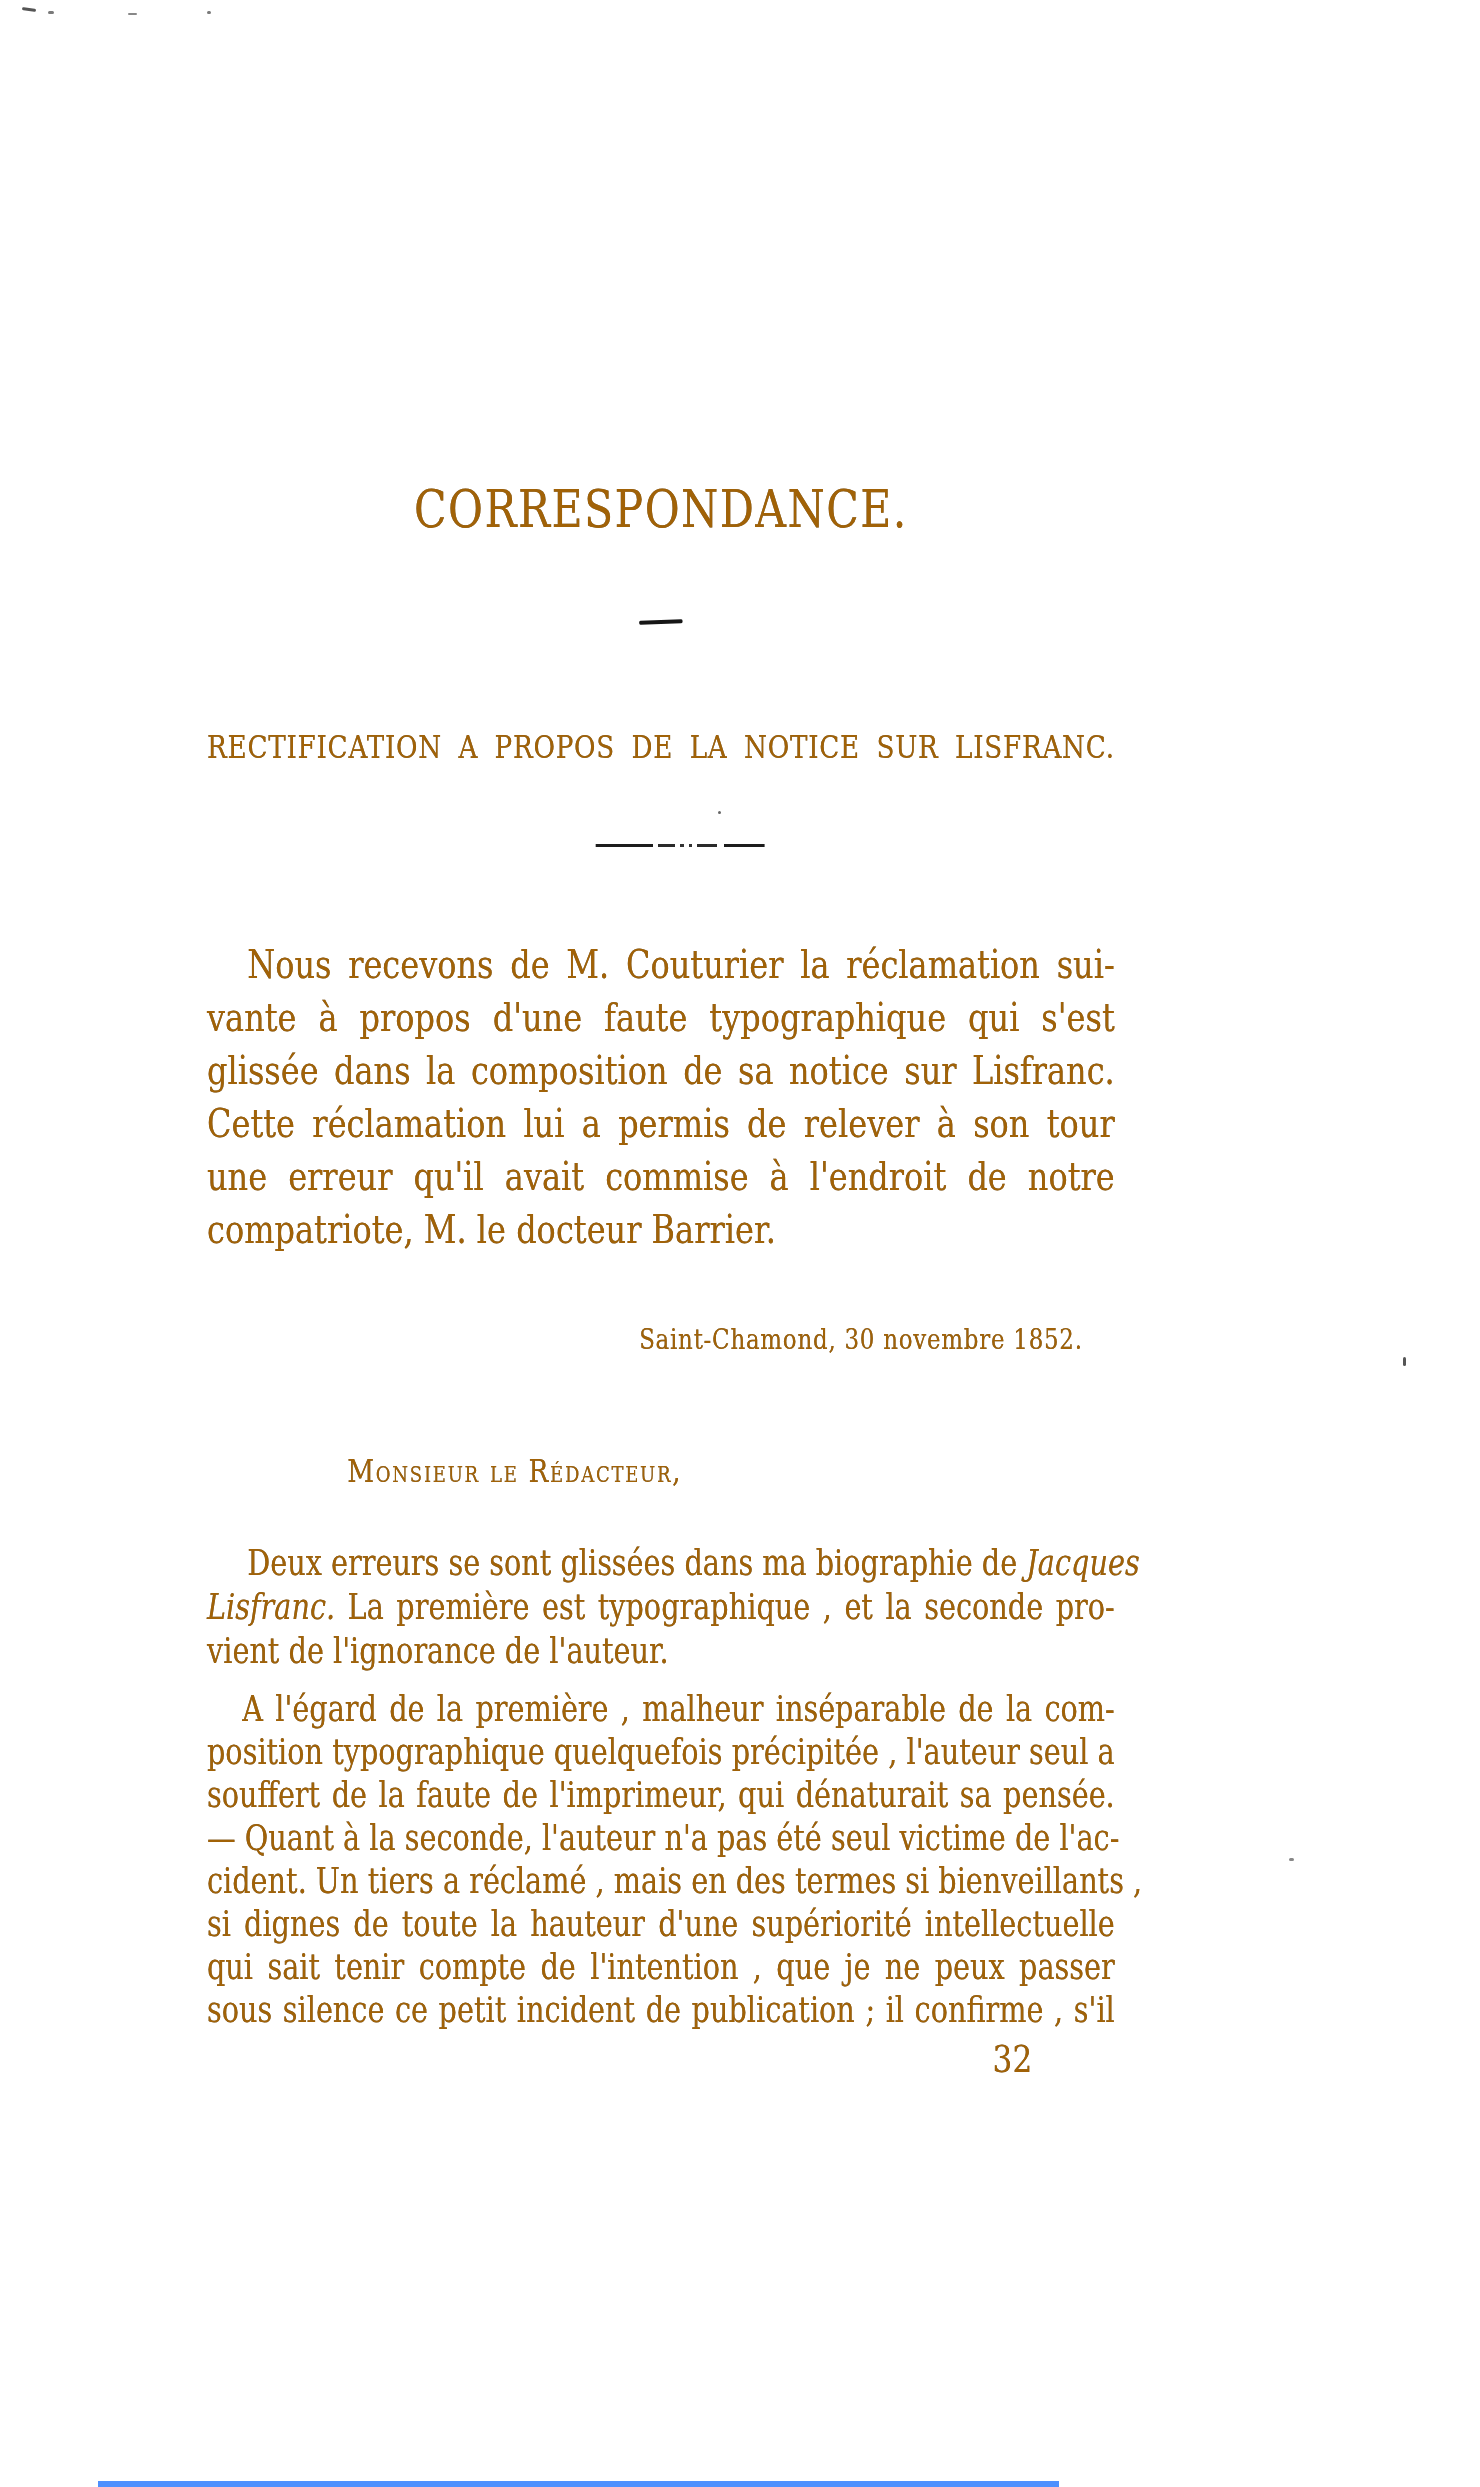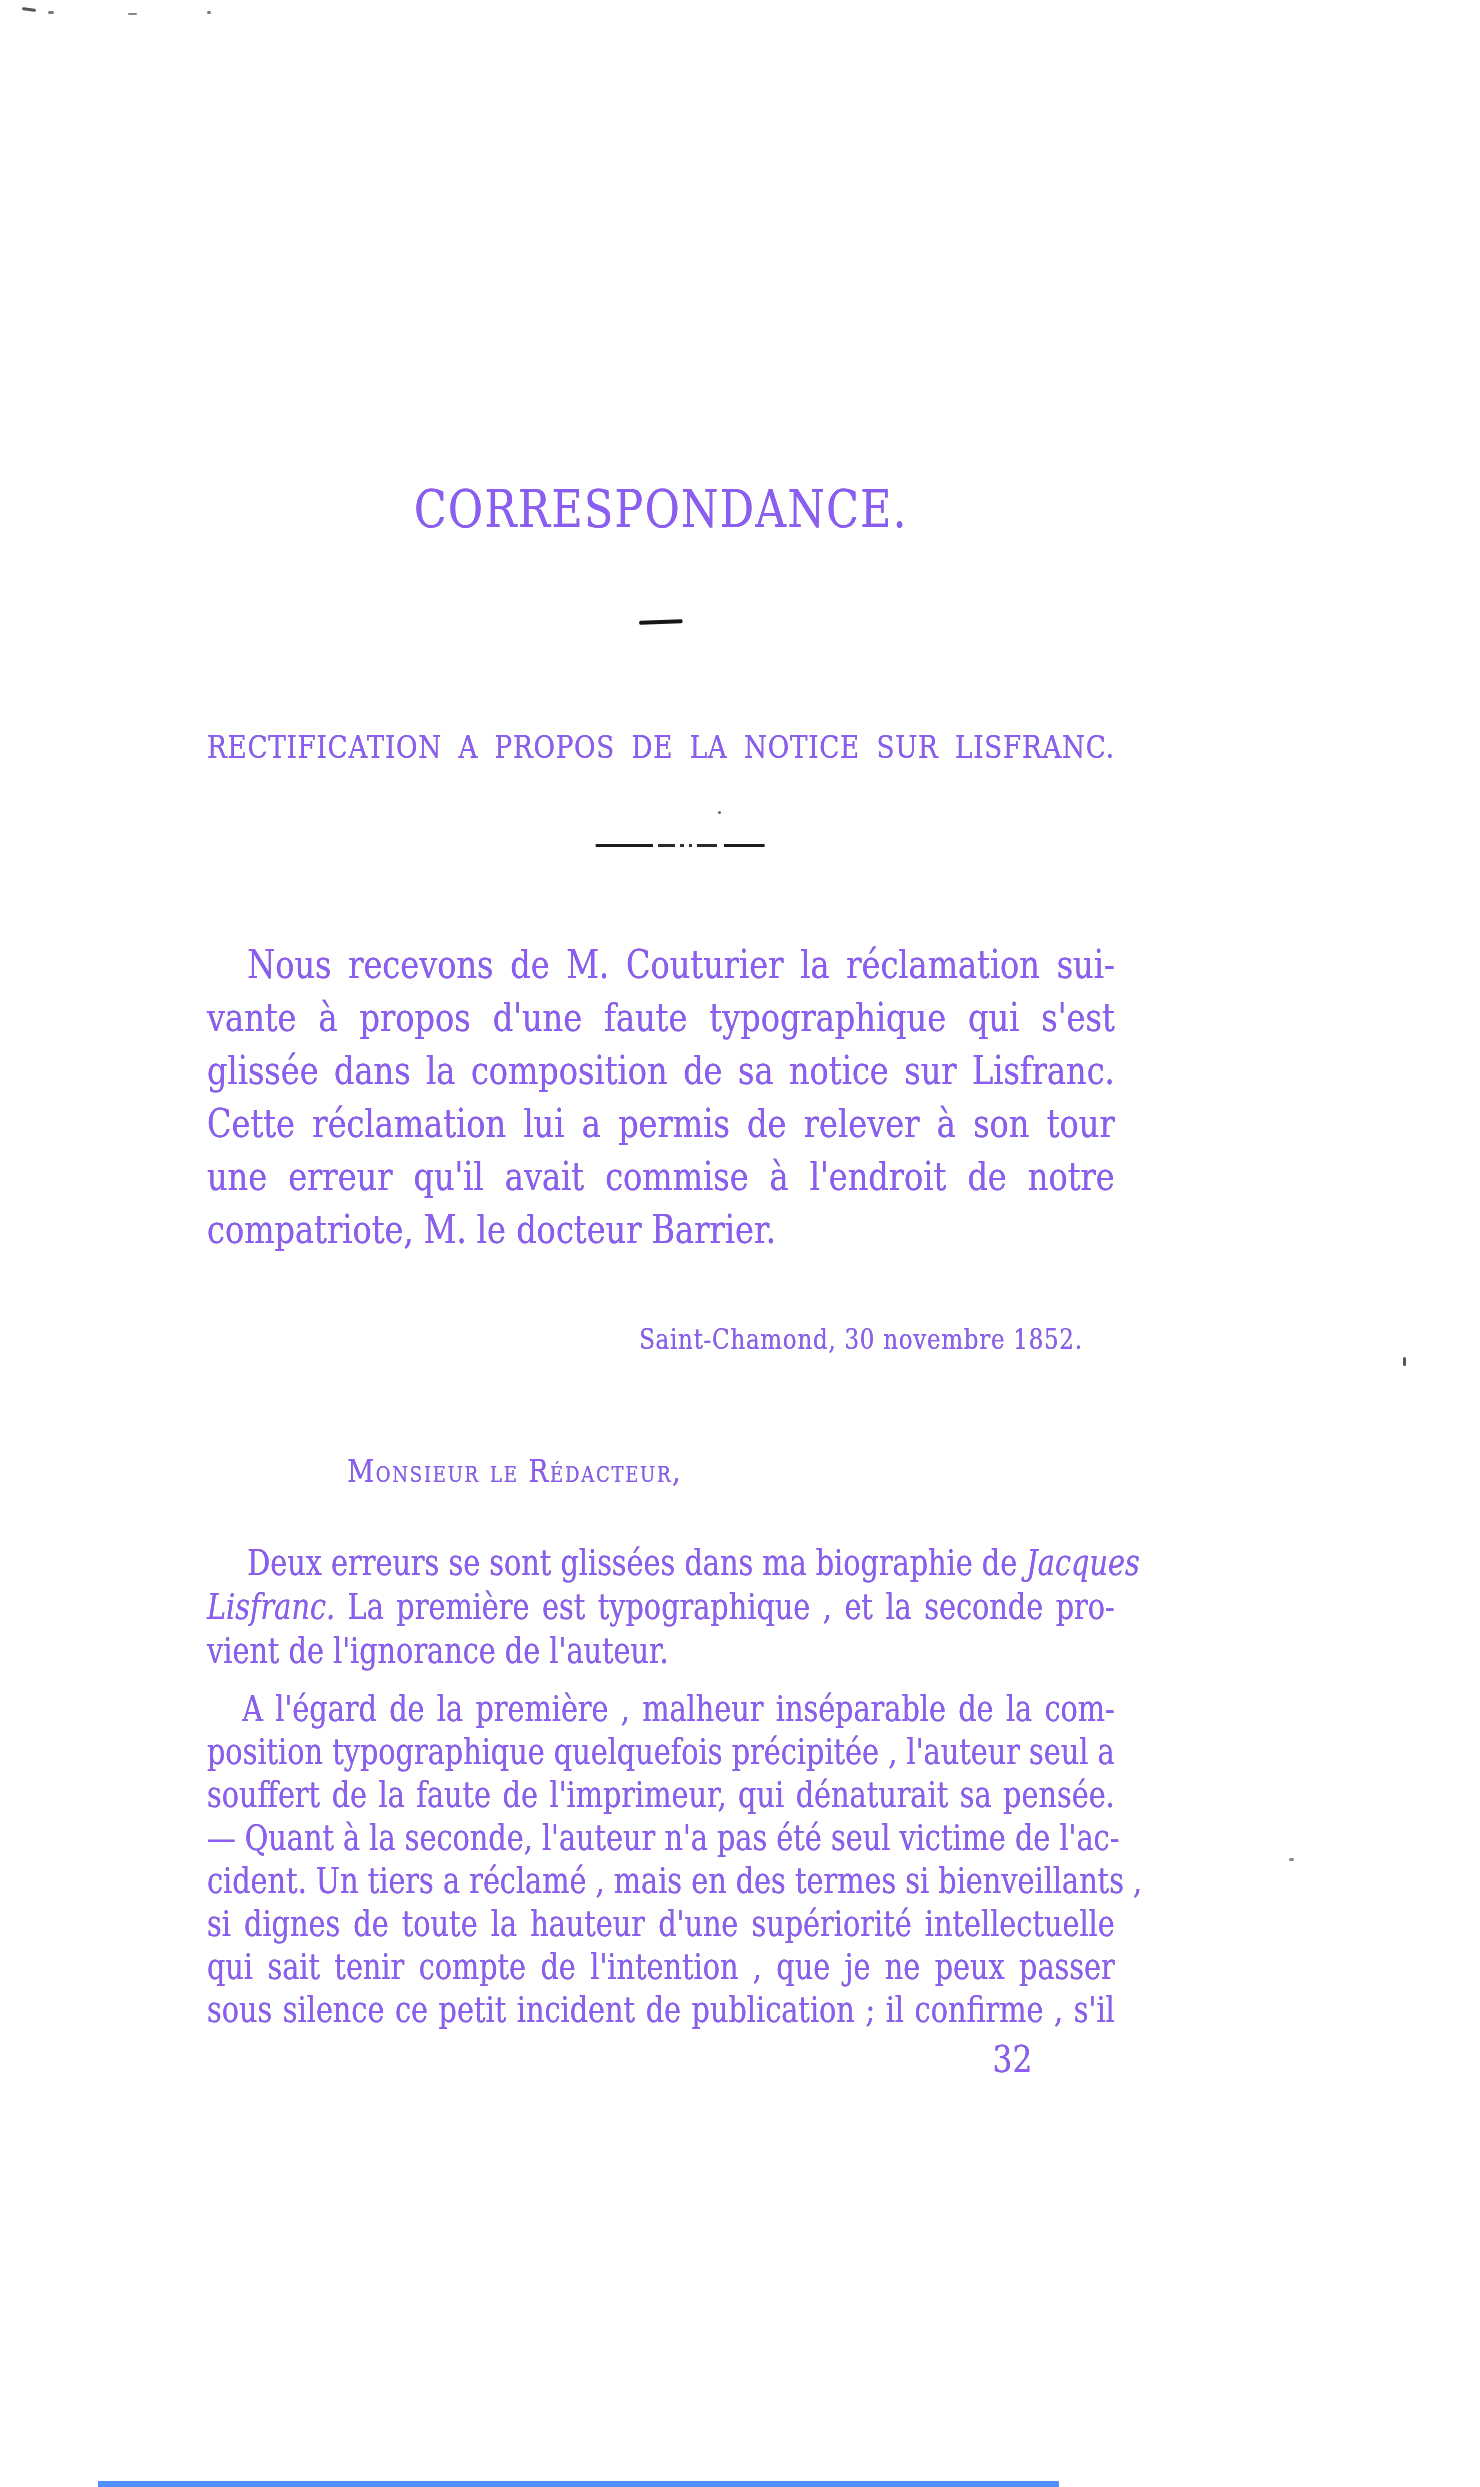--- a/index.html
+++ b/index.html
@@ -7,21 +7,21 @@
     padding: 0;
     background: #ffffff;
     font-family: "DejaVu Serif", serif;
   }
   .page {
     position: relative;
     width: 1481px;
     height: 2487px;
     background: #ffffff;
     overflow: hidden;
-    color: #8b5cf6;
+    color: #a16207;
   }
   
   .content {
     position: absolute;
     left: 207px;
     top: 0;
     width: 1107px;
     height: 2487px;
     transform: scaleX(0.82);
     transform-origin: 0 0;

